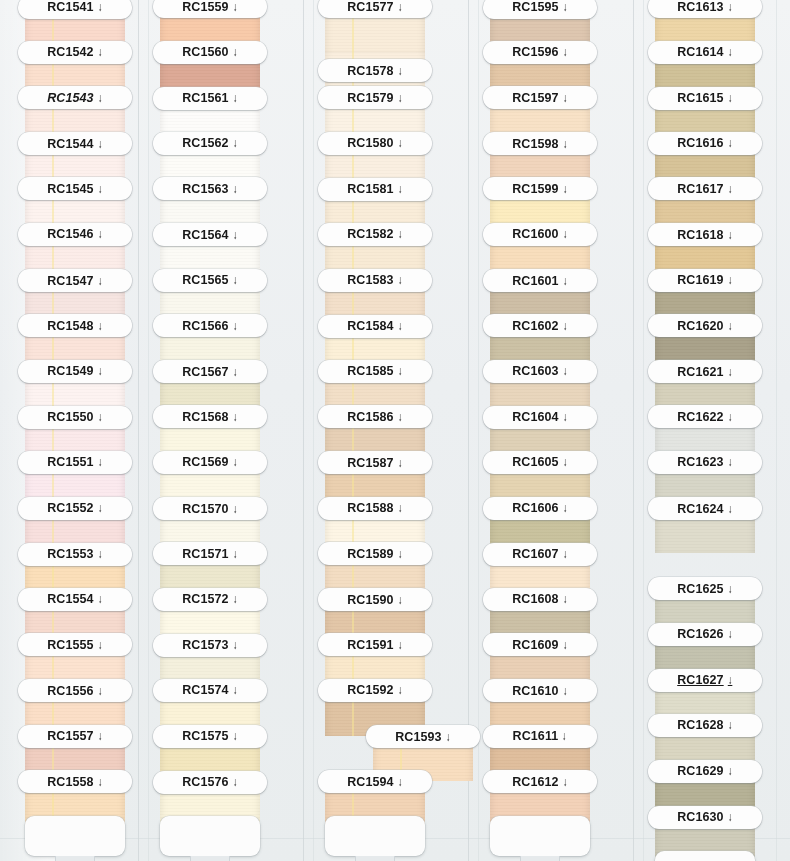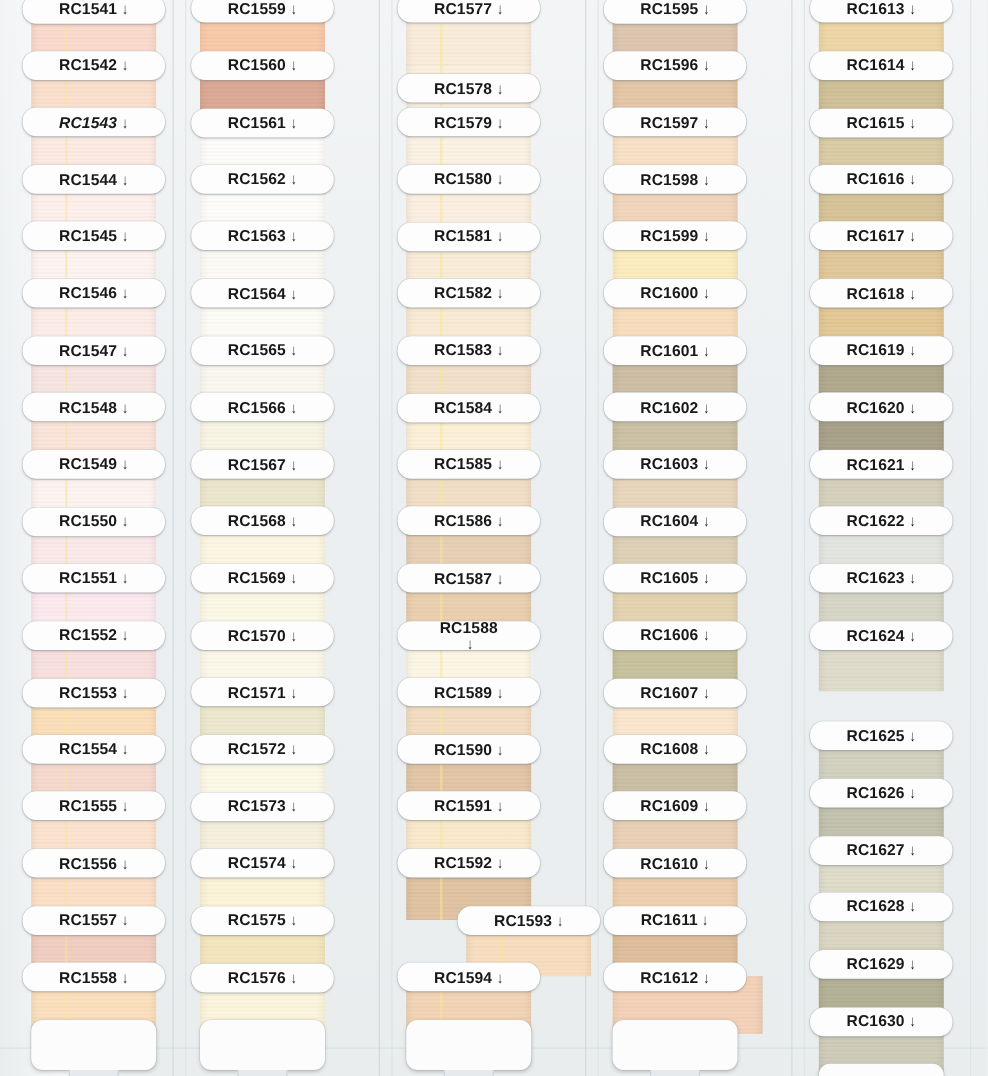--- a/index.html
+++ b/index.html
@@ -485,21 +485,21 @@
         <div class="thread" style="background: rgb(234, 207, 174);"></div>
         <div class="guide"></div>
         <div class="label" style="top: -10.5px;">
           <span class="code">RC1587</span>
           <span class="arrow">↓</span>
         </div>
       </div>
       <div class="spool" style="height: 45.6px;">
         <div class="thread" style="background: rgb(253, 245, 228);"></div>
         <div class="guide"></div>
-        <div class="label" style="top: -11px; flex-direction: column;">
+        <div class="label" style="top: -11px;">
           <span class="code">RC1588</span>
           <span class="arrow">↓</span>
         </div>
       </div>
       <div class="spool" style="height: 45.6px;">
         <div class="thread" style="background: rgb(243, 220, 193);"></div>
         <div class="guide"></div>
         <div class="label" style="top: -11px;">
           <span class="code">RC1589</span>
           <span class="arrow">↓</span>
@@ -662,21 +662,21 @@
           <span class="arrow">↓</span>
         </div>
       </div>
       <div class="spool" style="height: 45.6px;">
         <div class="thread" style="background: rgb(223, 189, 155);"></div>
         <div class="label" style="top: -11px;">
           <span class="code">RC1611</span>
           <span class="arrow">↓</span>
         </div>
       </div>
-      <div class="spool" style="height: 45.6px; padding-left: 20px;">
+      <div class="spool" style="height: 45.6px;">
         <div class="thread" style="background: rgb(243, 209, 183);"></div>
         <div class="label" style="top: -11px;">
           <span class="code">RC1612</span>
           <span class="arrow">↓</span>
         </div>
       </div>
       <div class="cap-bottom">
         <div class="stub" style="bottom: -16px;"></div>
       </div>
     </div>
@@ -774,21 +774,21 @@
       </div>
       <div class="spool" style="height: 45.6px;">
         <div class="thread" style="background: rgb(194, 193, 173);"></div>
         <div class="label" style="top: -11px;">
           <span class="code">RC1626</span>
           <span class="arrow">↓</span>
         </div>
       </div>
       <div class="spool" style="height: 45.6px;">
         <div class="thread" style="background: rgb(222, 220, 201);"></div>
-        <div class="label" style="top: -10.5px;">
+        <div class="label" style="top: -10.5px; text-decoration: underline;">
           <span class="code">RC1627</span>
           <span class="arrow">↓</span>
         </div>
       </div>
       <div class="spool" style="height: 45.6px;">
         <div class="thread" style="background: rgb(217, 213, 192);"></div>
         <div class="label" style="top: -11px;">
           <span class="code">RC1628</span>
           <span class="arrow">↓</span>
         </div>

